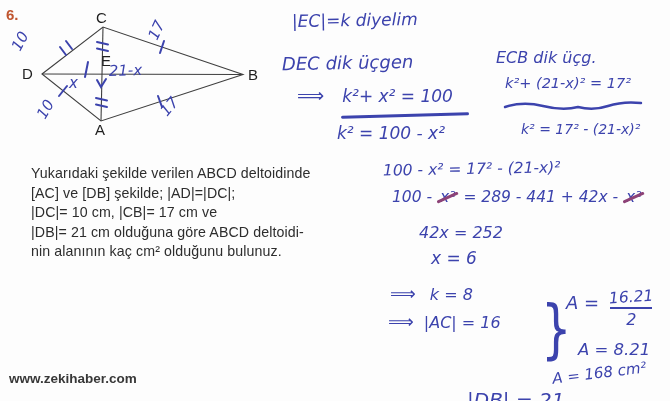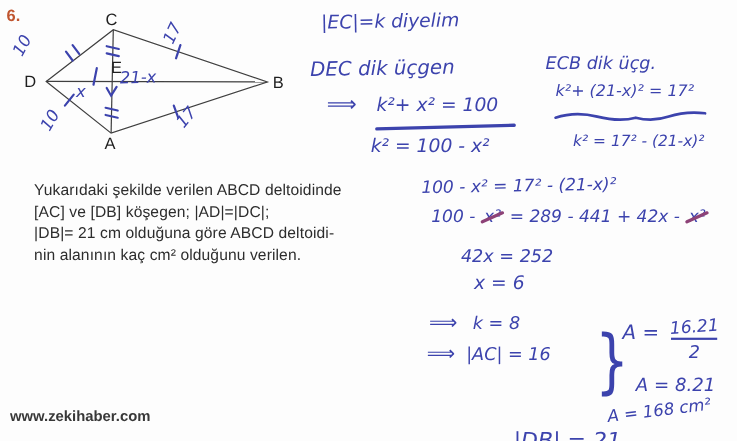--- a/index.html
+++ b/index.html
@@ -86,23 +86,24 @@
       <line x1="97" y1="48.5" x2="108" y2="51"></line>
       <line x1="96" y1="98" x2="107" y2="100.5"></line>
       <line x1="96" y1="104.5" x2="107" y2="107"></line>
       <line x1="88" y1="62" x2="85" y2="77"></line>
       <polyline points="97,80 101,87 106,79"></polyline>
     </g>
   </svg>
 
   <div class="problem">
     <div>Yukarıdaki şekilde verilen ABCD deltoidinde</div>
-    <div>[AC] ve [DB] köşegen; |AD|=|DC|;</div>
+    <div>[AC] ve [DB] şekilde; |AD|=|DC|;</div>
+    <div>|DC|= 10 cm,  |CB|= 17 cm  ve</div>
     <div>|DB|= 21 cm  olduğuna göre ABCD deltoidi-</div>
-    <div>nin alanının kaç  cm²  olduğunu verilen.</div>
+    <div>nin alanının kaç  cm²  olduğunu bulunuz.</div>
   </div>
 
   <div class="hw" style="left:292px;top:10px;font-size:17px;transform:rotate(-1deg);">|EC|=k  diyelim</div>
 
   <div class="hw" style="left:282px;top:52px;font-size:18px;transform:rotate(-1deg);">DEC dik üçgen</div>
 
   <div class="hw row" style="left:297px;top:84px;font-size:17px;">
     <span style="font-size:19px;margin-right:18px;">⟹</span>
     <span>k²+ x² = 100</span>
   </div>

